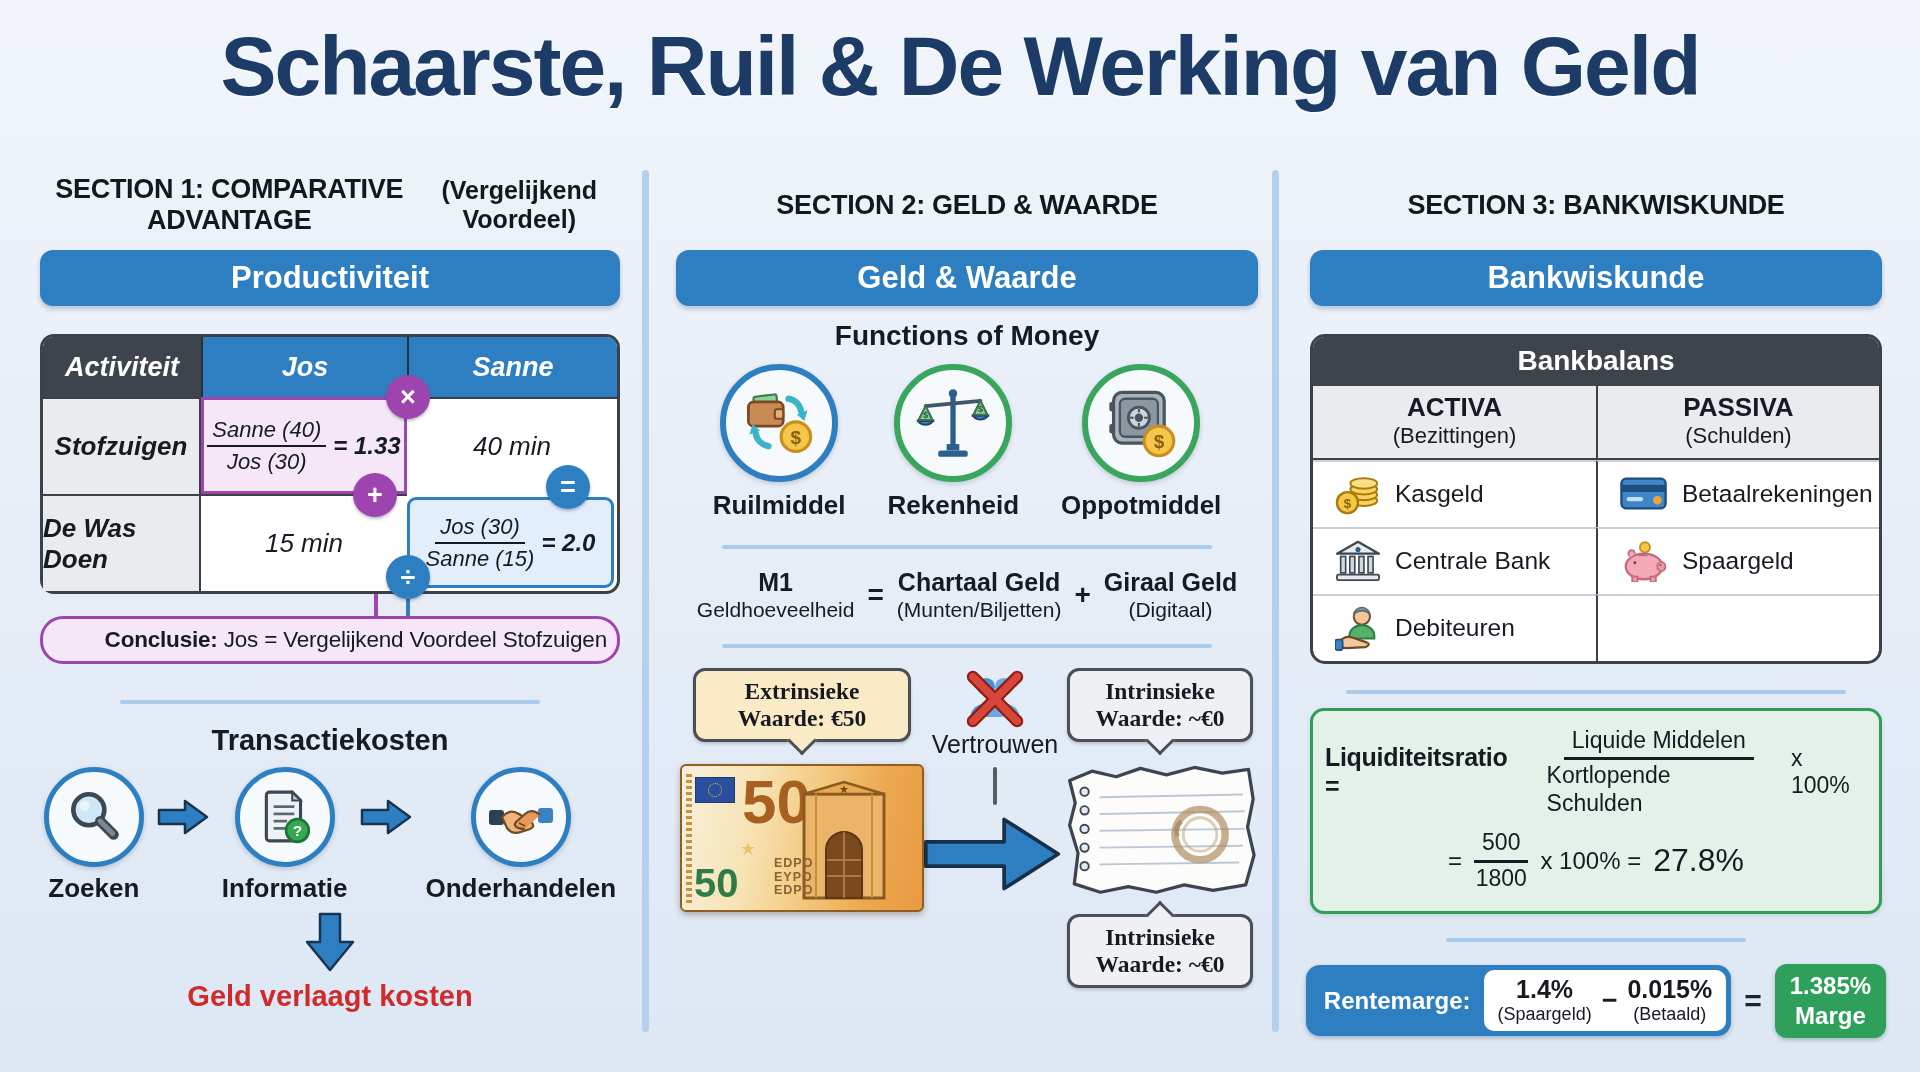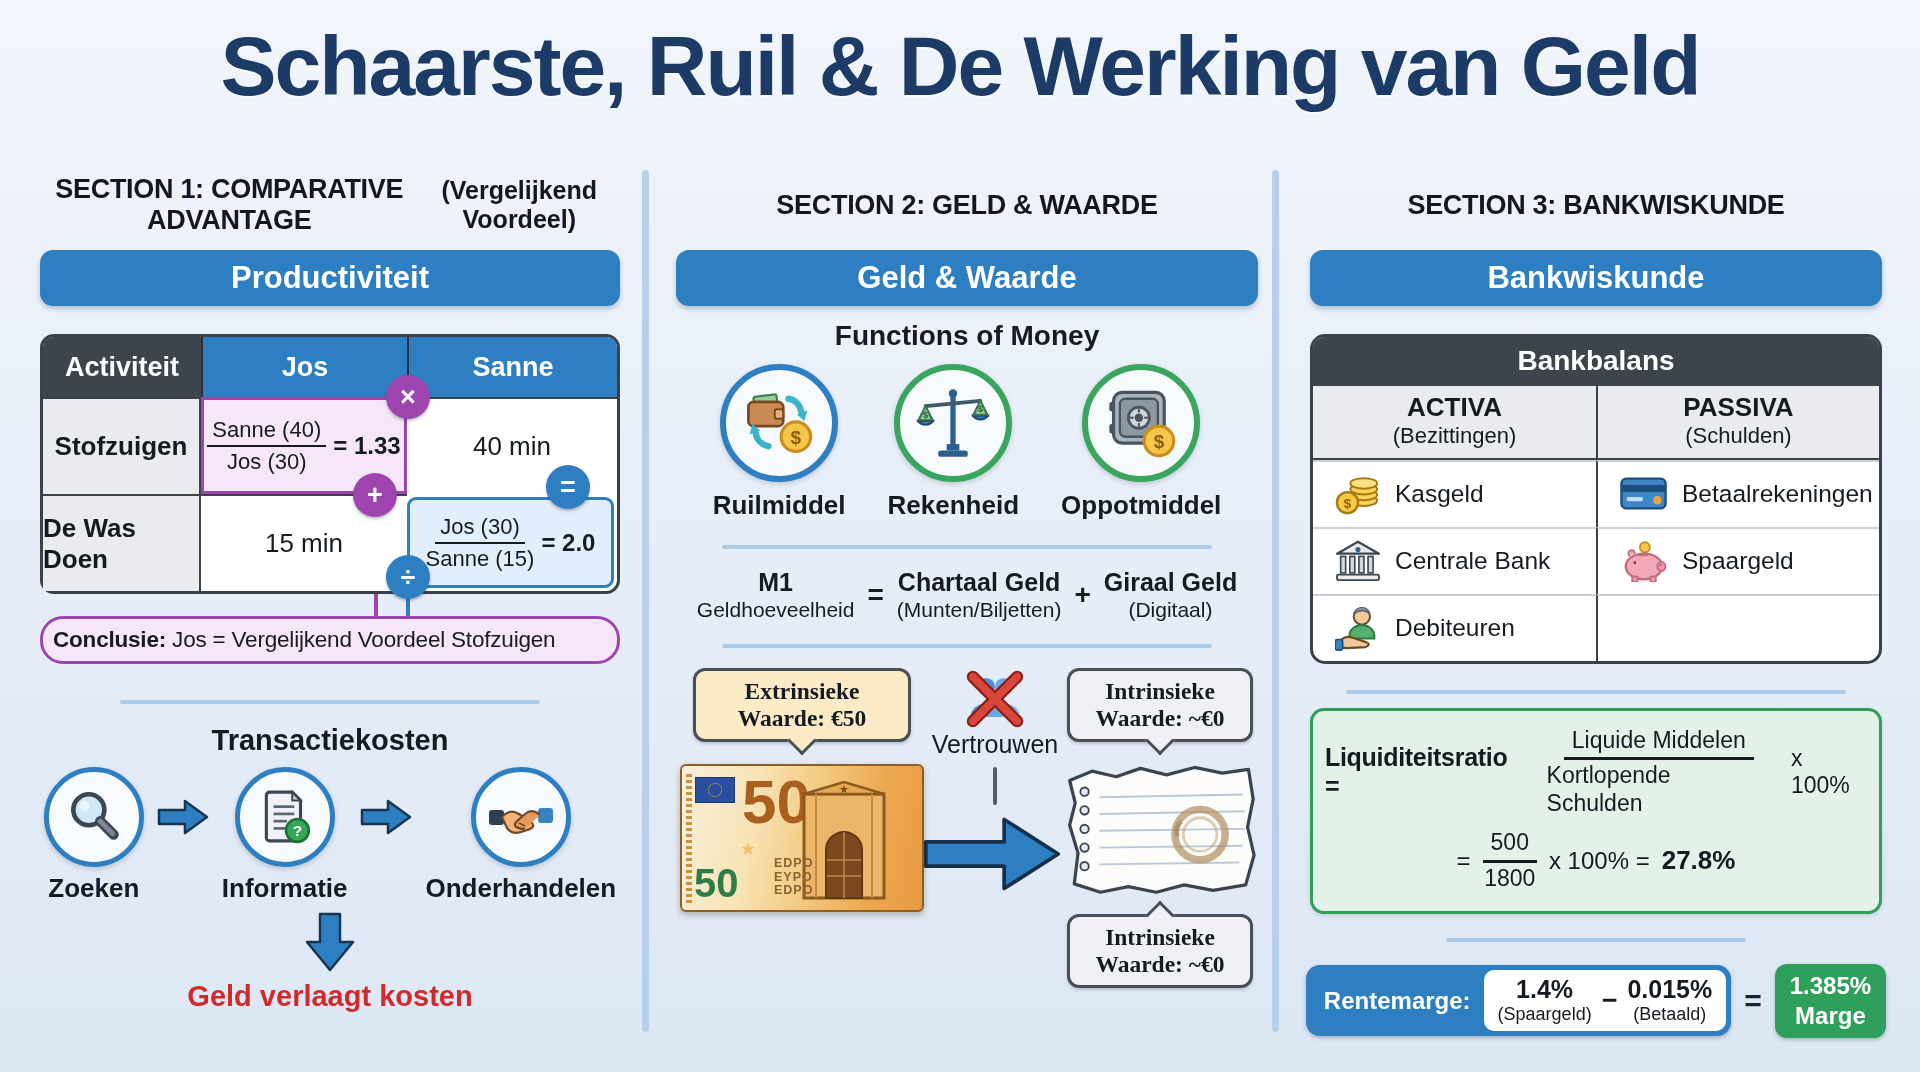--- a/index.html
+++ b/index.html
@@ -34,21 +34,21 @@
     display:flex; align-items:center; justify-content:center;
     color:#fff; font-weight:bold; font-size:31px;
     box-shadow:0 3px 5px rgba(20,50,90,.25);
   }
 
   
   .p-table {
     position:relative; margin-top:28px; width:100%;
     border:3px solid #3a4149; border-radius:14px; background:#fff;
   }
-  .p-grid { display:grid; grid-template-columns:158px 206px 1fr; }
+  .p-grid { display:grid; grid-template-columns:158px 206px 1fr;font-style:italic; }
   .p-cell { display:flex; align-items:center; justify-content:center; }
   .ph { height:60px; font-weight:bold; font-size:27px; color:#fff; }
   .ph-act { background:#3d444b; border-radius:10px 0 0 0; }
   .ph-jos { background:#2e7fc2; border-left:2px solid #2a3037; }
   .ph-sanne { background:#2e7fc2; border-left:2px solid #2a3037; border-radius:0 10px 0 0; }
   .pr { height:97px; }
   .p-act { background:#e9ebee; font-weight:bold; font-size:26px; border-top:2px solid #3a4149; border-right:2px solid #3a4149; }
   .p-plain { background:#fff; font-size:26px; border-top:2px solid #3a4149; }
   .cell-purple { background:#f6e7f8; border:3px solid #9e44ae; }
   .cell-blue   { background:#e2eefb; border:3px solid #2e7fc2; border-radius:9px; margin:3px 3px 3px 0; height:91px; }
@@ -67,21 +67,21 @@
   .bdg-purple { background:#9e44ae; }
   .bdg-blue { background:#2e7fc2; }
 
   .conn { position:absolute; width:4px; z-index:0; }
   .conn-purple { background:#9e44ae; left:334px; top:322px; height:130px; }
   .conn-blue   { background:#2e7fc2; left:366px; top:400px; height:52px; }
 
   .conclusion {
     position:relative; z-index:2; margin-top:22px; padding:8px 10px;
     border:3.5px solid #9e44ae; border-radius:23px; background:#f6e7f8;
-    text-align:left; font-size:22.5px; letter-spacing:-.2px;
+    text-align:right; font-size:22.5px; letter-spacing:-.2px;
   }
   .conclusion b { font-weight:bold; }
 
   .hr { height:4px; border-radius:3px; background:#abcbea; margin:0 auto; }
 
   .t-title { margin-top:20px; text-align:center; font-size:29px; font-weight:bold; }
   .t-row { margin-top:10px; display:flex; align-items:center; justify-content:center; gap:13px; }
   .t-step { display:flex; flex-direction:column; align-items:center; gap:6px; }
   .t-label { font-size:26px; font-weight:bold; }
   .circ {
@@ -169,21 +169,21 @@
   .green-box {
     margin-top:14px; border:3.5px solid #2f9e57; border-radius:14px; background:#e4f1e8;
     padding:16px 12px 18px; box-shadow:0 2px 4px rgba(30,80,50,.15);
   }
   .lr-line { display:flex; align-items:center; justify-content:center; gap:20px; }
   .lr-label { font-weight:bold; font-size:25px; letter-spacing:-.3px; }
   .lfrac { display:inline-flex; flex-direction:column; align-items:center; font-size:23px; line-height:1.2; }
   .lfrac .ftop { border-bottom:3px solid #161b22; padding:0 8px 3px; }
   .lr-times { font-size:23px; }
   .lr-line2 { margin-top:12px; display:flex; align-items:center; justify-content:center; gap:12px; font-size:24px; }
-  .lr-result { font-weight:bold; font-size:26px; }
+  .lr-result { font-weight:normal; font-size:32px; }
 
   .rm { margin-top:22px; display:flex; align-items:center; justify-content:center; gap:13px; }
   .rm-pill { display:flex; align-items:stretch; background:#2e7fc2; border-radius:14px; padding:5px; box-shadow:0 2px 4px rgba(20,50,90,.3); }
   .rm-label { color:#fff; font-weight:bold; font-size:24px; display:flex; align-items:center; padding:0 13px; }
   .rm-panel { background:#fff; border-radius:10px; display:flex; align-items:center; gap:10px; padding:5px 14px;justify-content:center; }
   .rm-val { display:block; font-weight:bold; font-size:25px; text-align:center; line-height:1.15; }
   .rm-sub { display:block; font-size:18px; text-align:center; }
   .rm-minus { font-weight:bold; font-size:27px; }
   .rm-eq { font-weight:bold; font-size:30px; color:#1a2431; }
   .rm-result { background:#2fa05c; color:#fff; border-radius:12px; padding:7px 15px; text-align:center; font-weight:bold; font-size:24px; line-height:1.25; box-shadow:0 2px 4px rgba(20,80,50,.3); }

